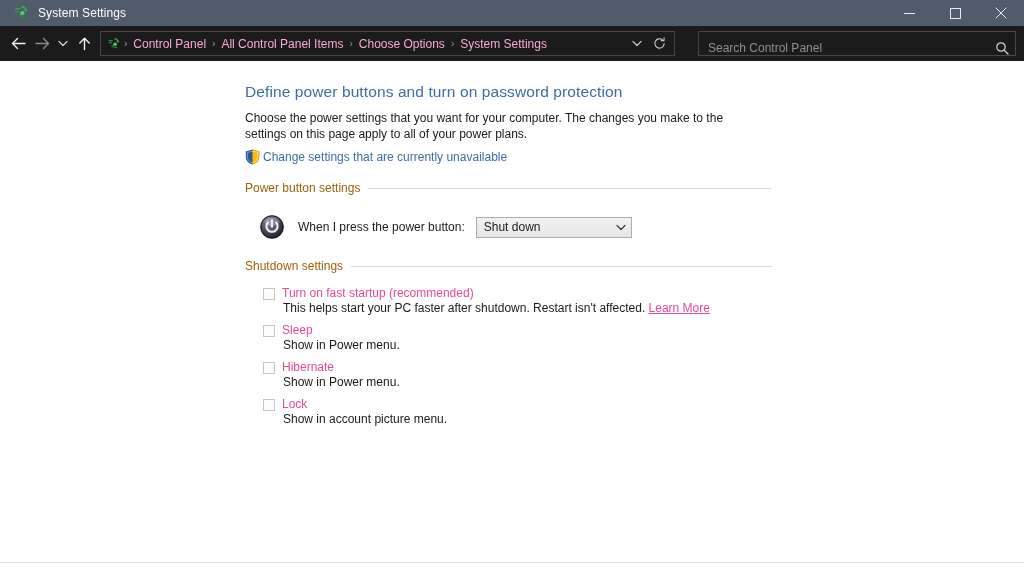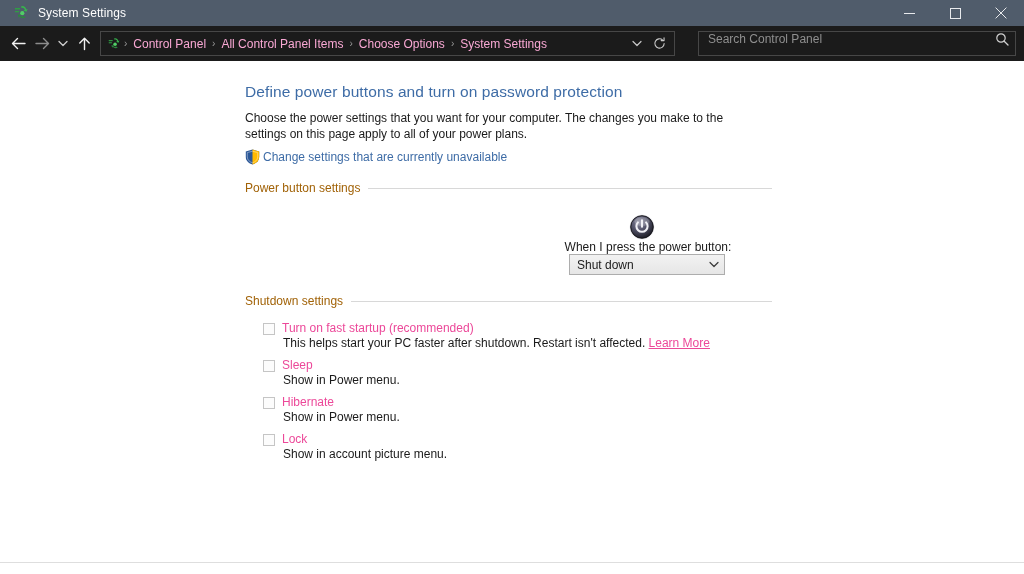--- a/index.html
+++ b/index.html
@@ -101,21 +101,21 @@
     flex: none;
   }
 
   .searchbox {
     width: 318px;
     height: 25px;
     margin-left: 23px;
     border: 1px solid #474747;
     background: #1b1b1b;
     display: flex;
-    align-items: flex-start;
+    align-items: flex-end;
     padding: 0 6px 0 9px;
     flex: none;
   }
   .searchbox input {
     flex: 1 1 auto;
     background: transparent;
     border: none;
     outline: none;
     color: #e6e6e6;
     font-size: 12px;
@@ -183,21 +183,20 @@
     height: 1px;
     background: #d8d8d8;
   }
 
   
   .power-row {
     display: flex;
     align-items: center;
     margin-top: 19px;
     margin-left: 14px;
-    flex-direction: column;
   }
   .power-icon { width: 26px; height: 26px; flex: none; }
   .power-label {
     font-size: 12px;
     color: #1a1a1a;
     margin-left: 13px;
     white-space: nowrap;
   }
   .power-select {
     margin-left: 11px;

